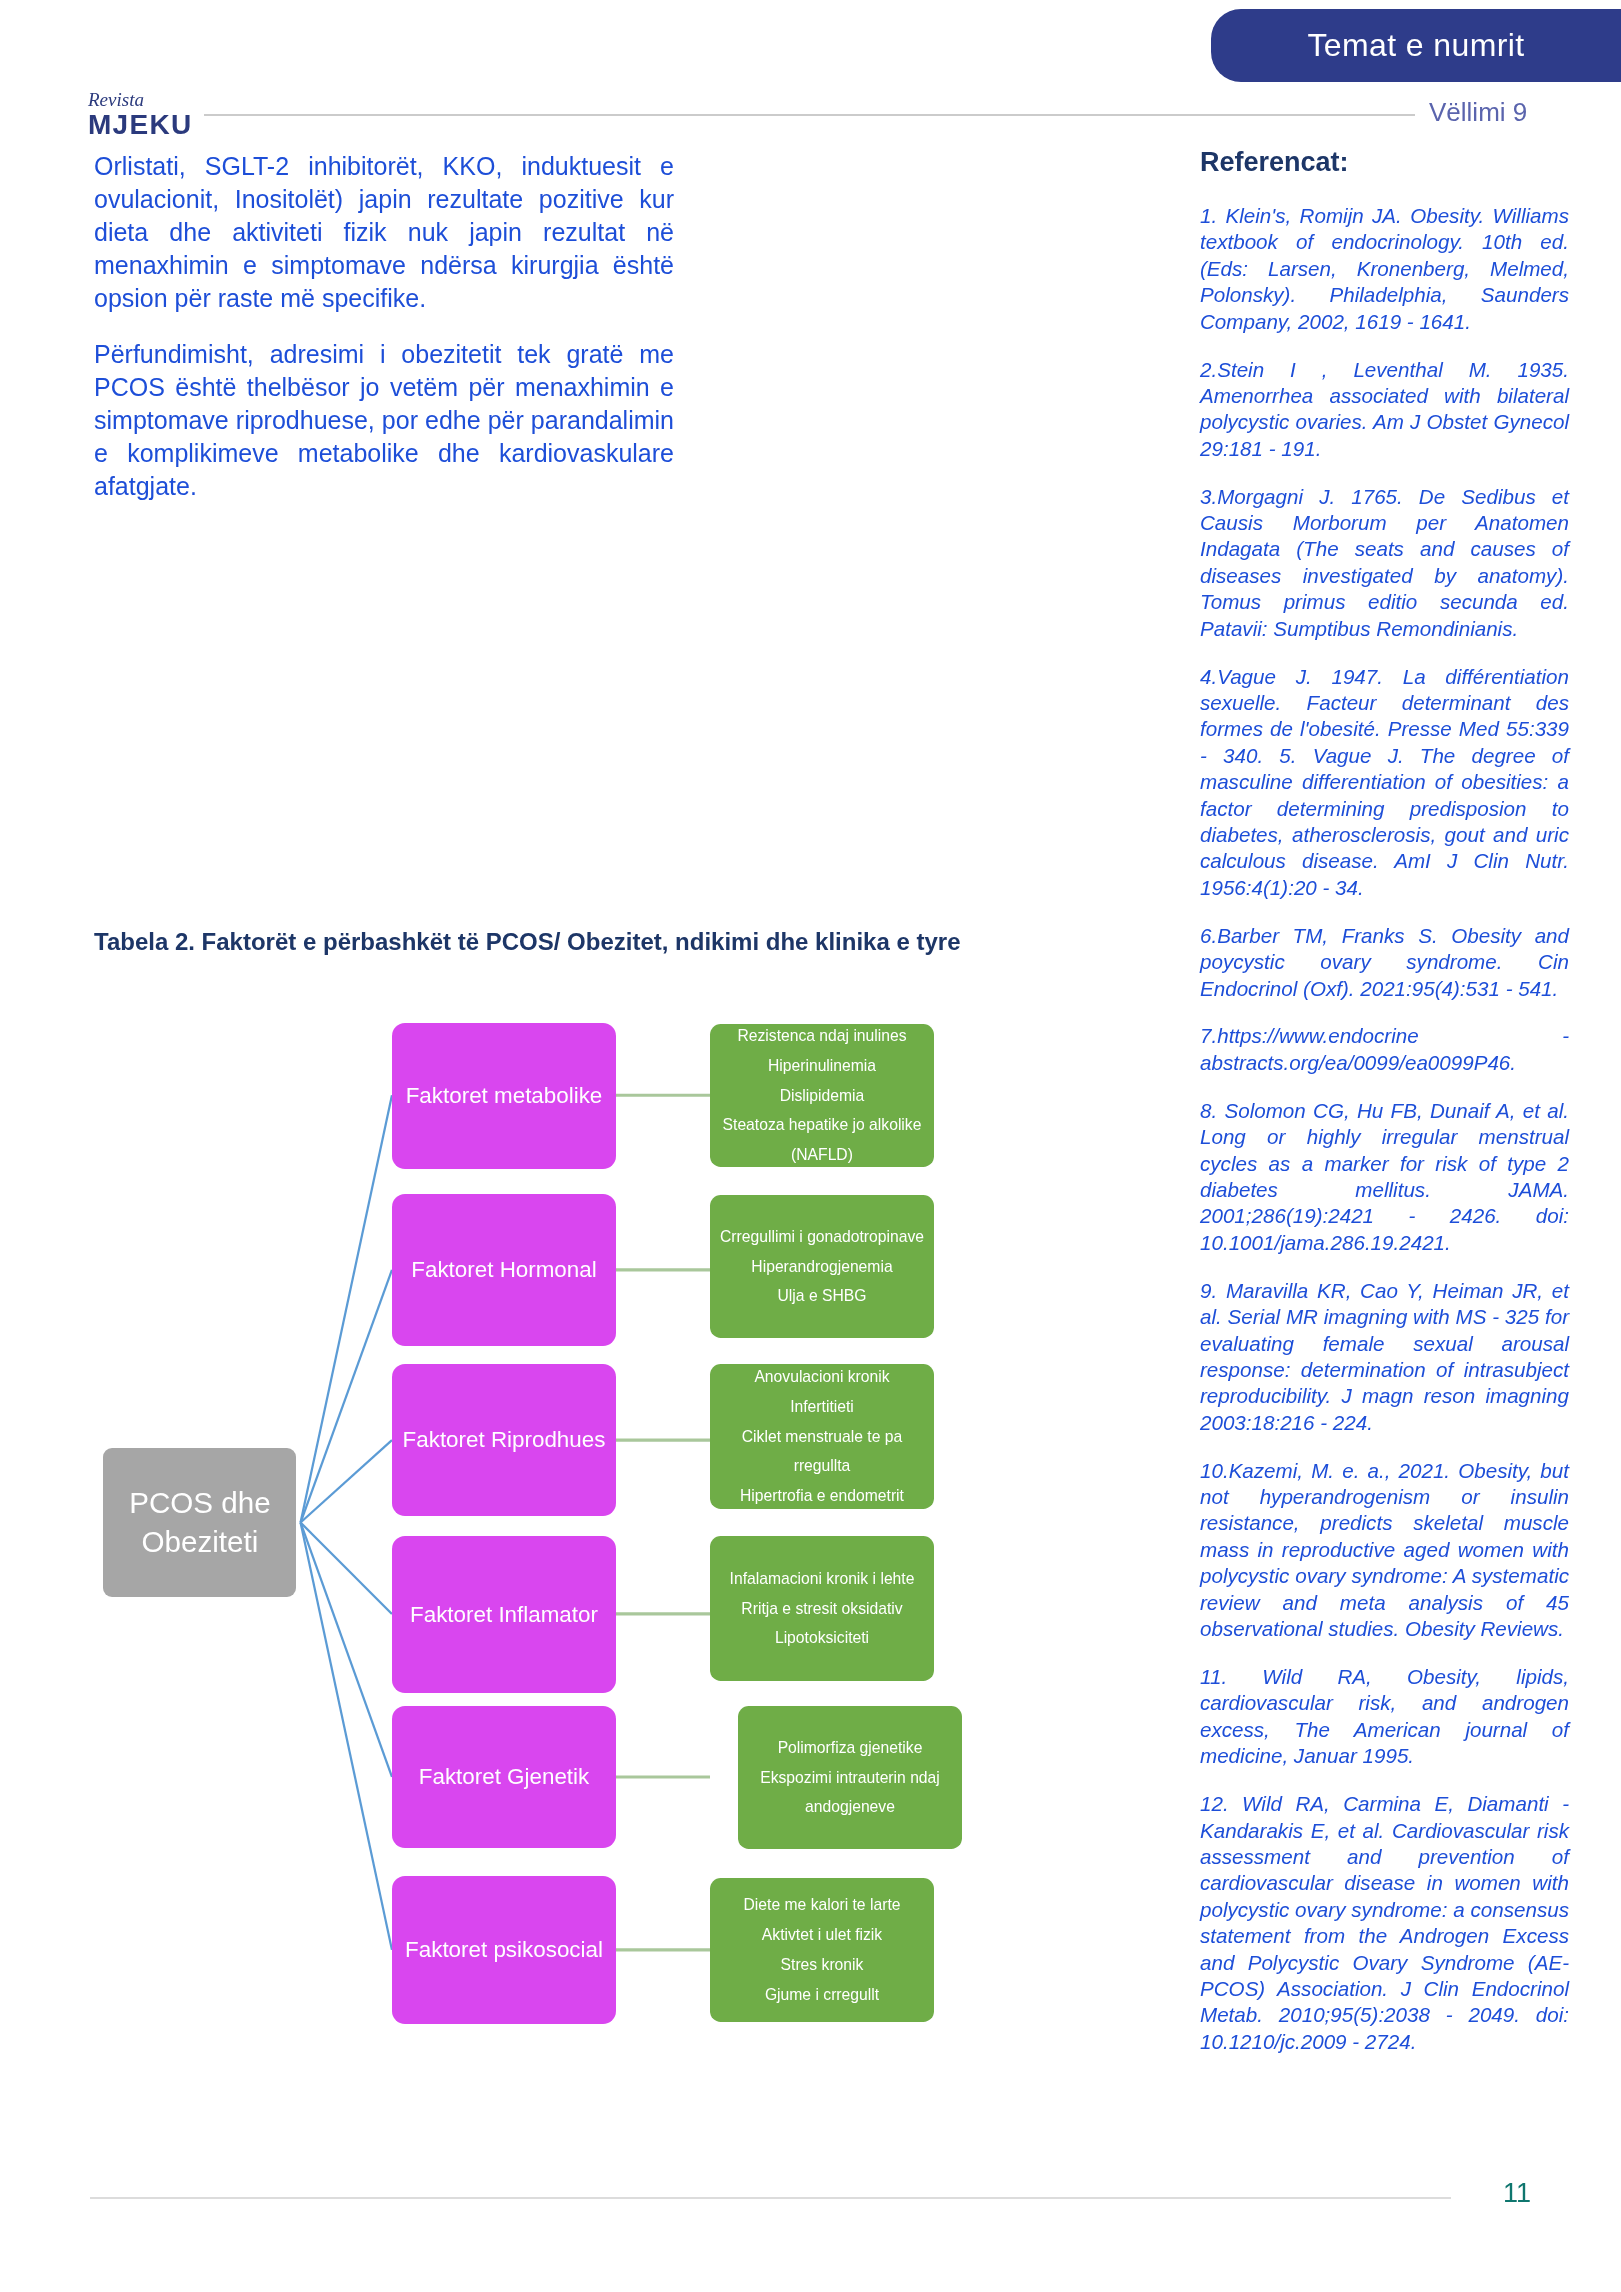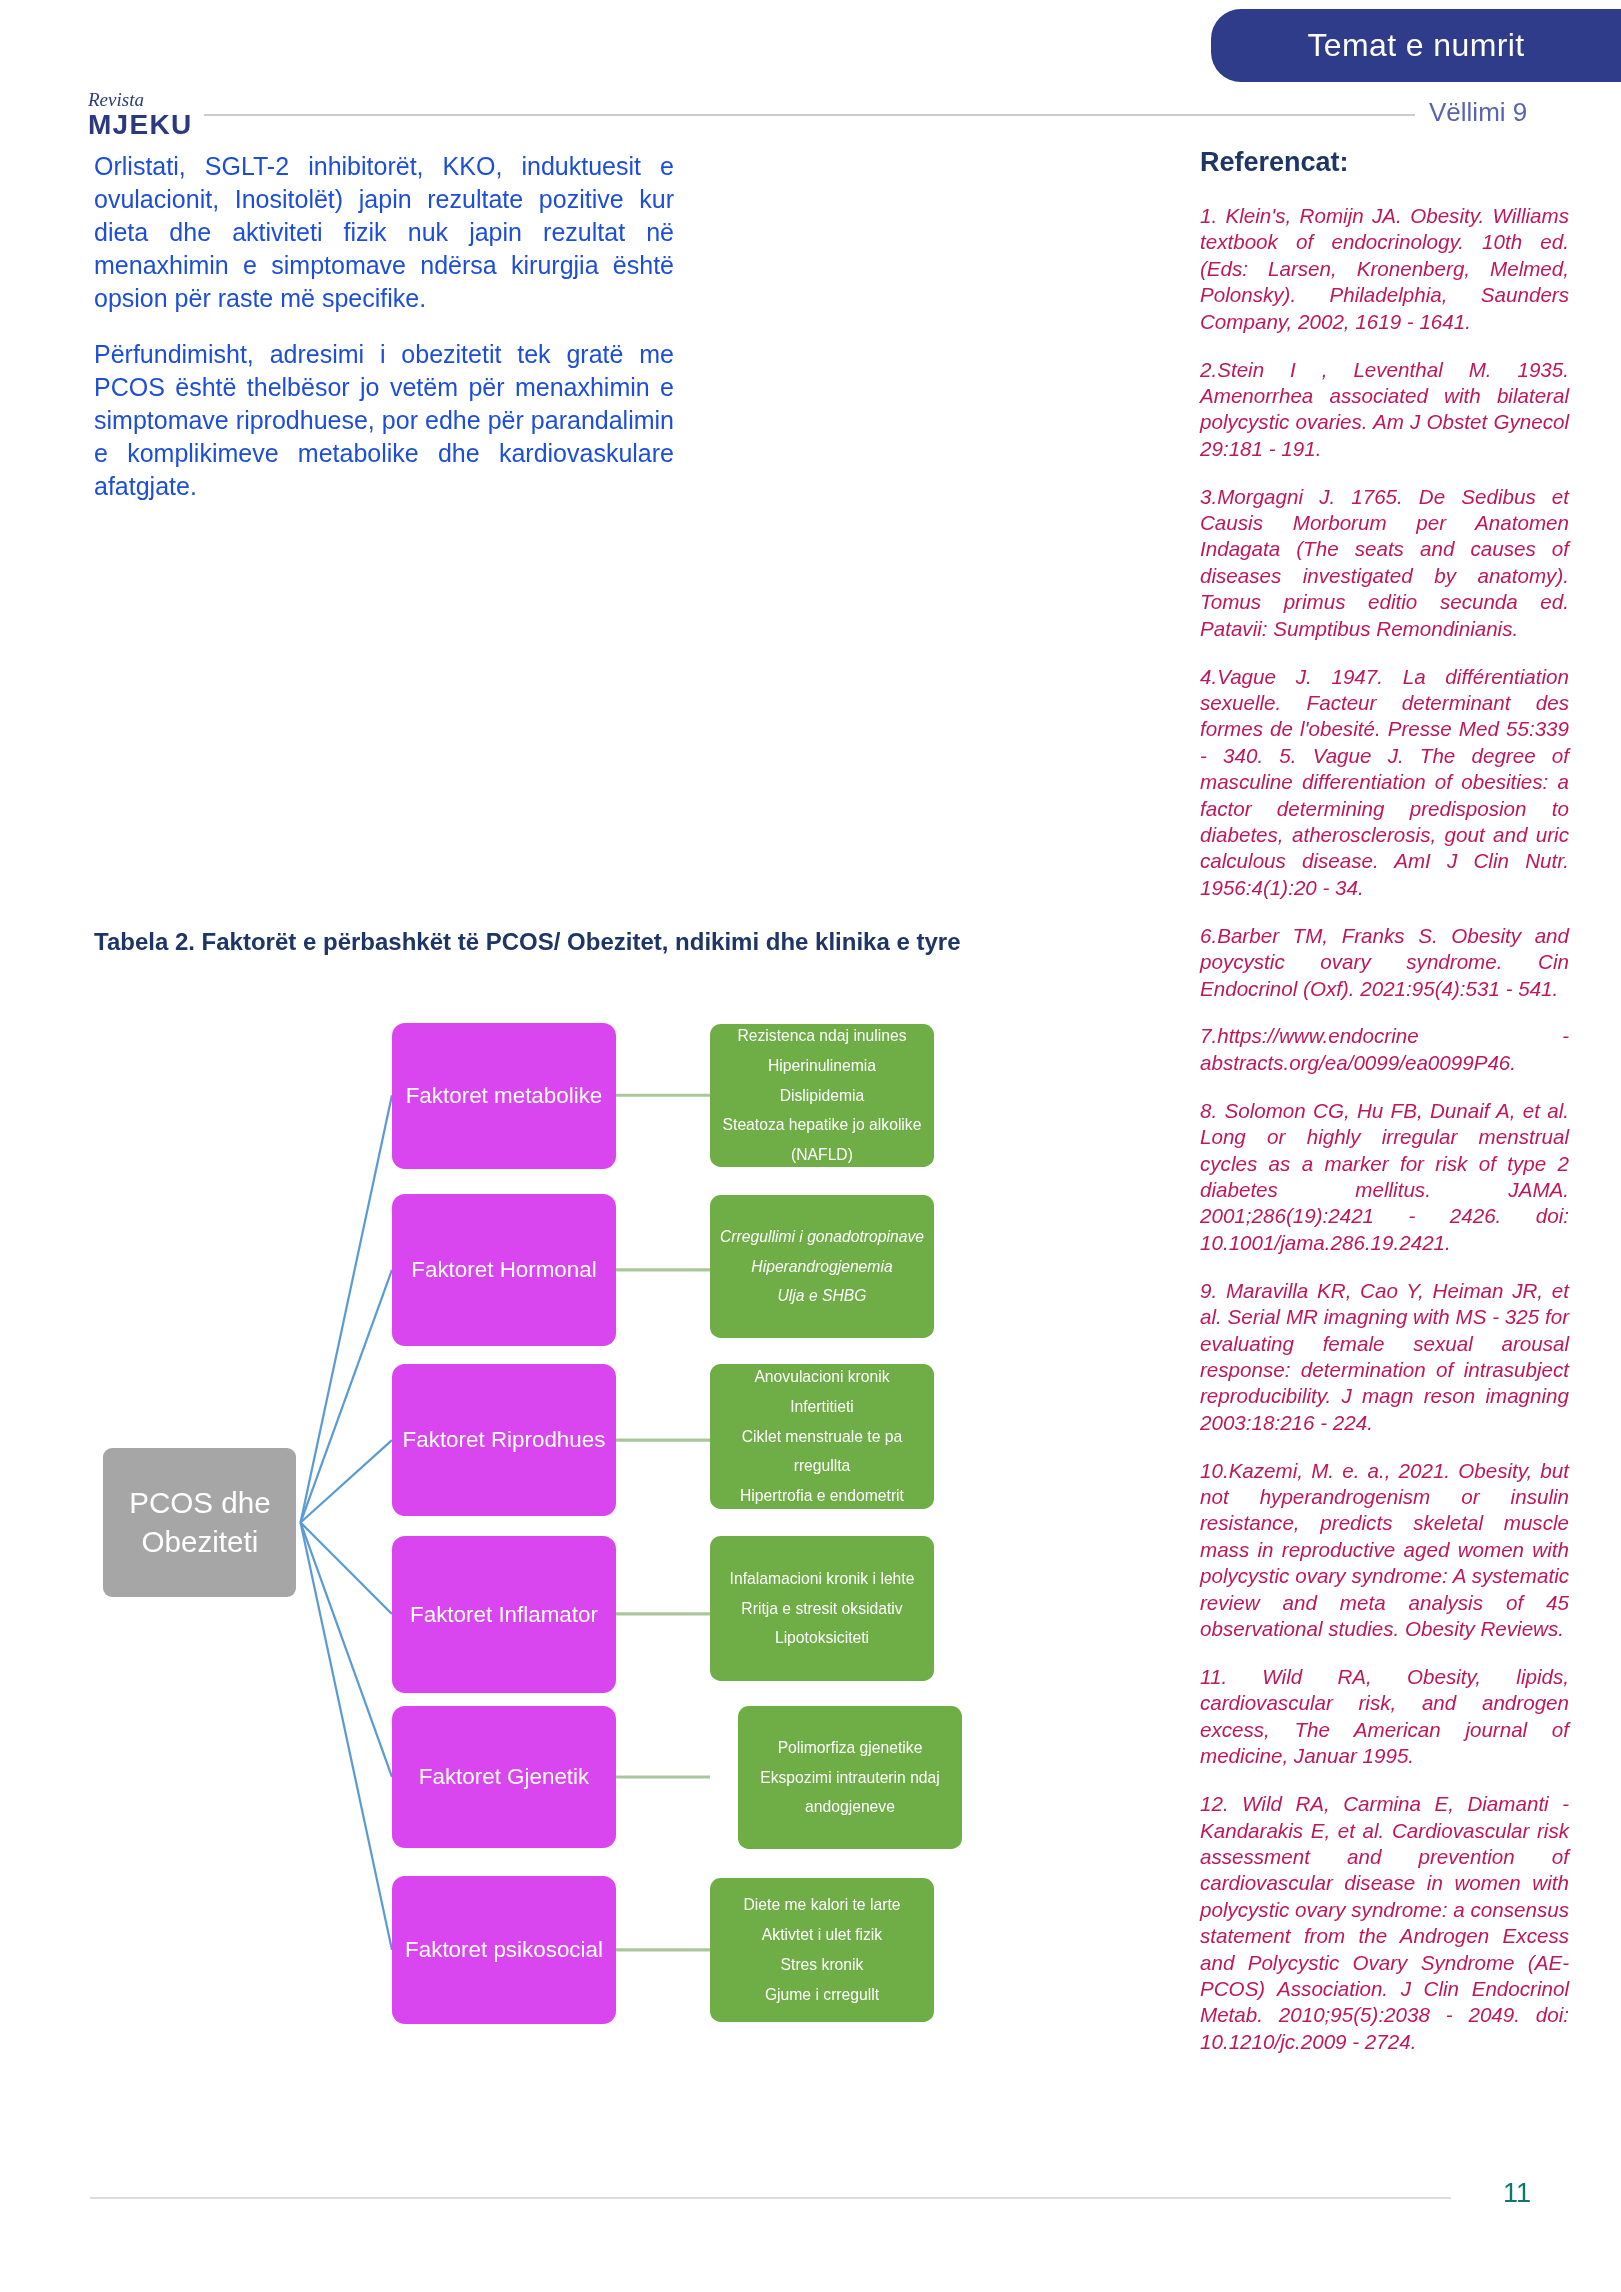--- a/index.html
+++ b/index.html
@@ -40,31 +40,31 @@
     background:#d946ef;border-radius:13px;display:flex;align-items:center;justify-content:center;
     color:#ffffff;font-size:22.4px;text-align:center;padding:0 7.2px;box-sizing:border-box;
   }
   .leaf-box{
     position:absolute;left:629px;width:224px;z-index:1;
     background:#6fad47;border-radius:10.7px;display:flex;align-items:center;justify-content:center;
     color:#ffffff;font-size:15.7px;text-align:center;line-height:1.9;white-space:pre-line;
     padding:5.4px 7.2px;box-sizing:border-box;
   }
   .b0{top:38px;height:146px;}  .g0{top:39px;height:143px;}
-  .b1{top:209px;height:152px;} .g1{top:210px;height:143px;font-style:italic;}
+  .b1{top:209px;height:152px;} .g1{top:210px;height:143px;}
   .b2{top:379px;height:152px;} .g2{top:379px;height:145px;}
   .b3{top:551px;height:157px;} .g3{top:551px;height:145px;}
   .b4{top:721px;height:142px;} .g4{top:721px;height:143px;margin-left:28px;}
   .b5{top:891px;height:148px;} .g5{top:893px;height:144px;}
 
   
   .refs{position:absolute;left:1200px;top:147px;width:369px;}
   .refs h3{margin:0 0 25px 0;color:#1d3667;font-size:27px;font-weight:700;}
   .refs p{
-    margin:0 0 21.5px 0;color:#be185d;font-size:20.6px;line-height:26.4px;
+    margin:0 0 21.5px 0;color:#1d4ed8;font-size:20.6px;line-height:26.4px;
     font-style:italic;text-align:justify;overflow-wrap:anywhere;
   }
 
   
   .footer-line{position:absolute;left:90px;top:2197px;width:1361px;height:1.8px;background:#dcdcdc;}
   .page-num{position:absolute;left:1503px;top:2178px;color:#0f766e;font-size:27px;}
 </style>
 </head>
 <body>
 

